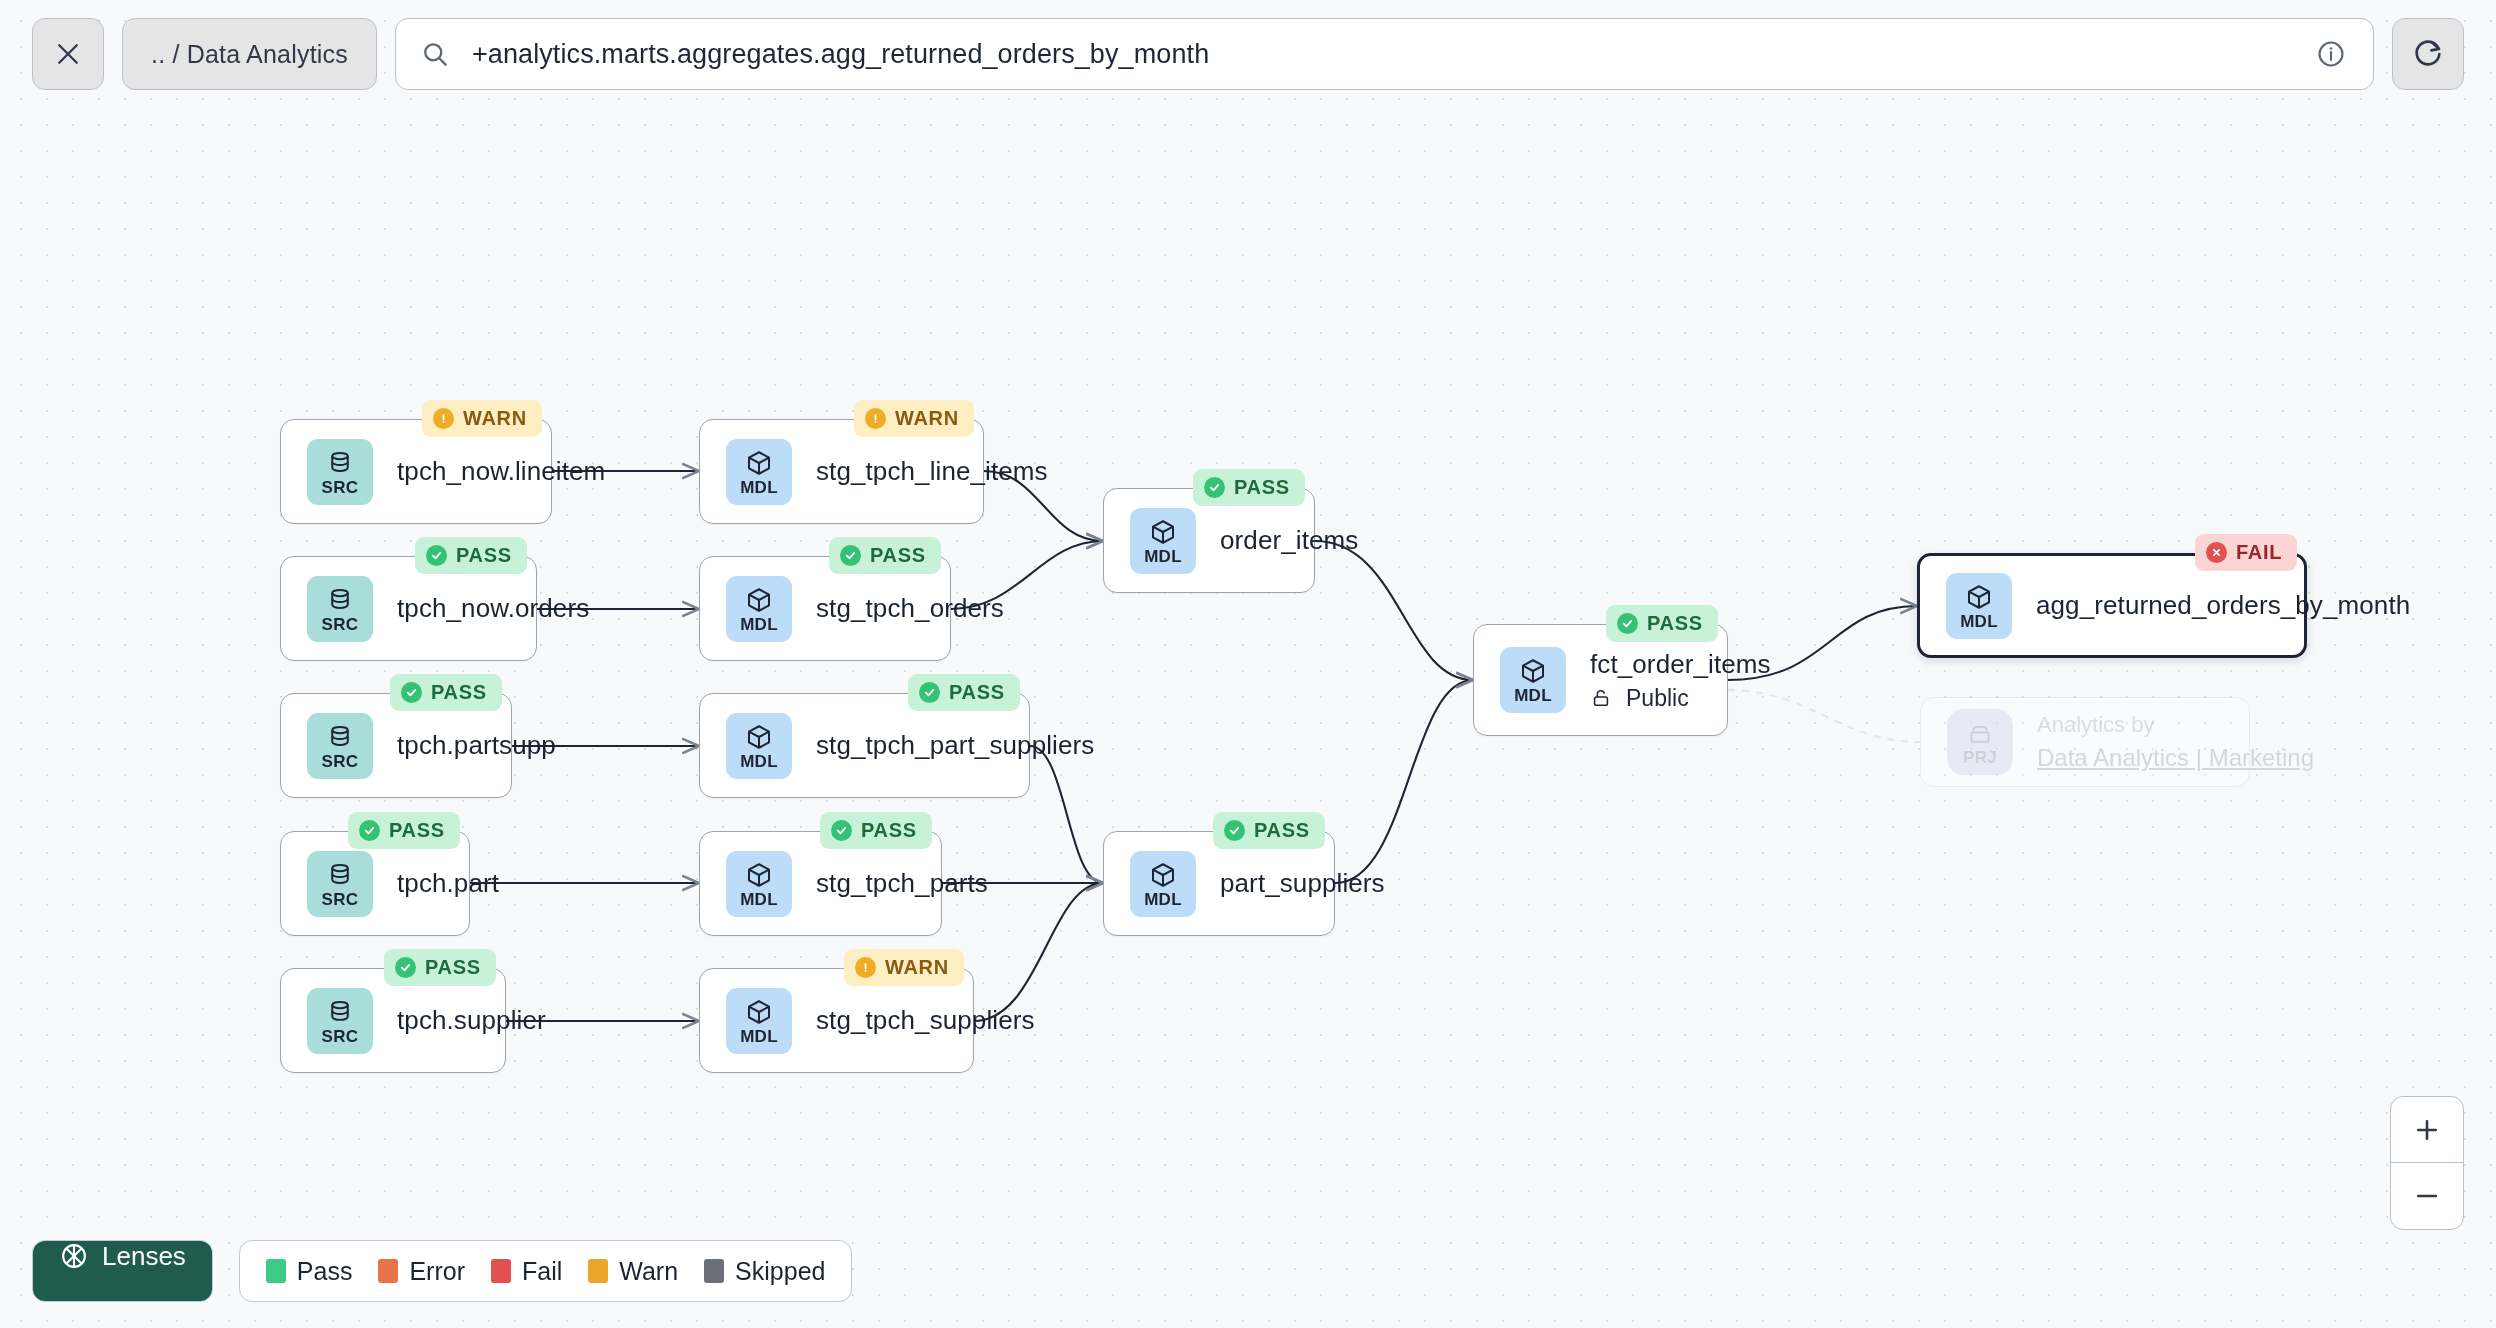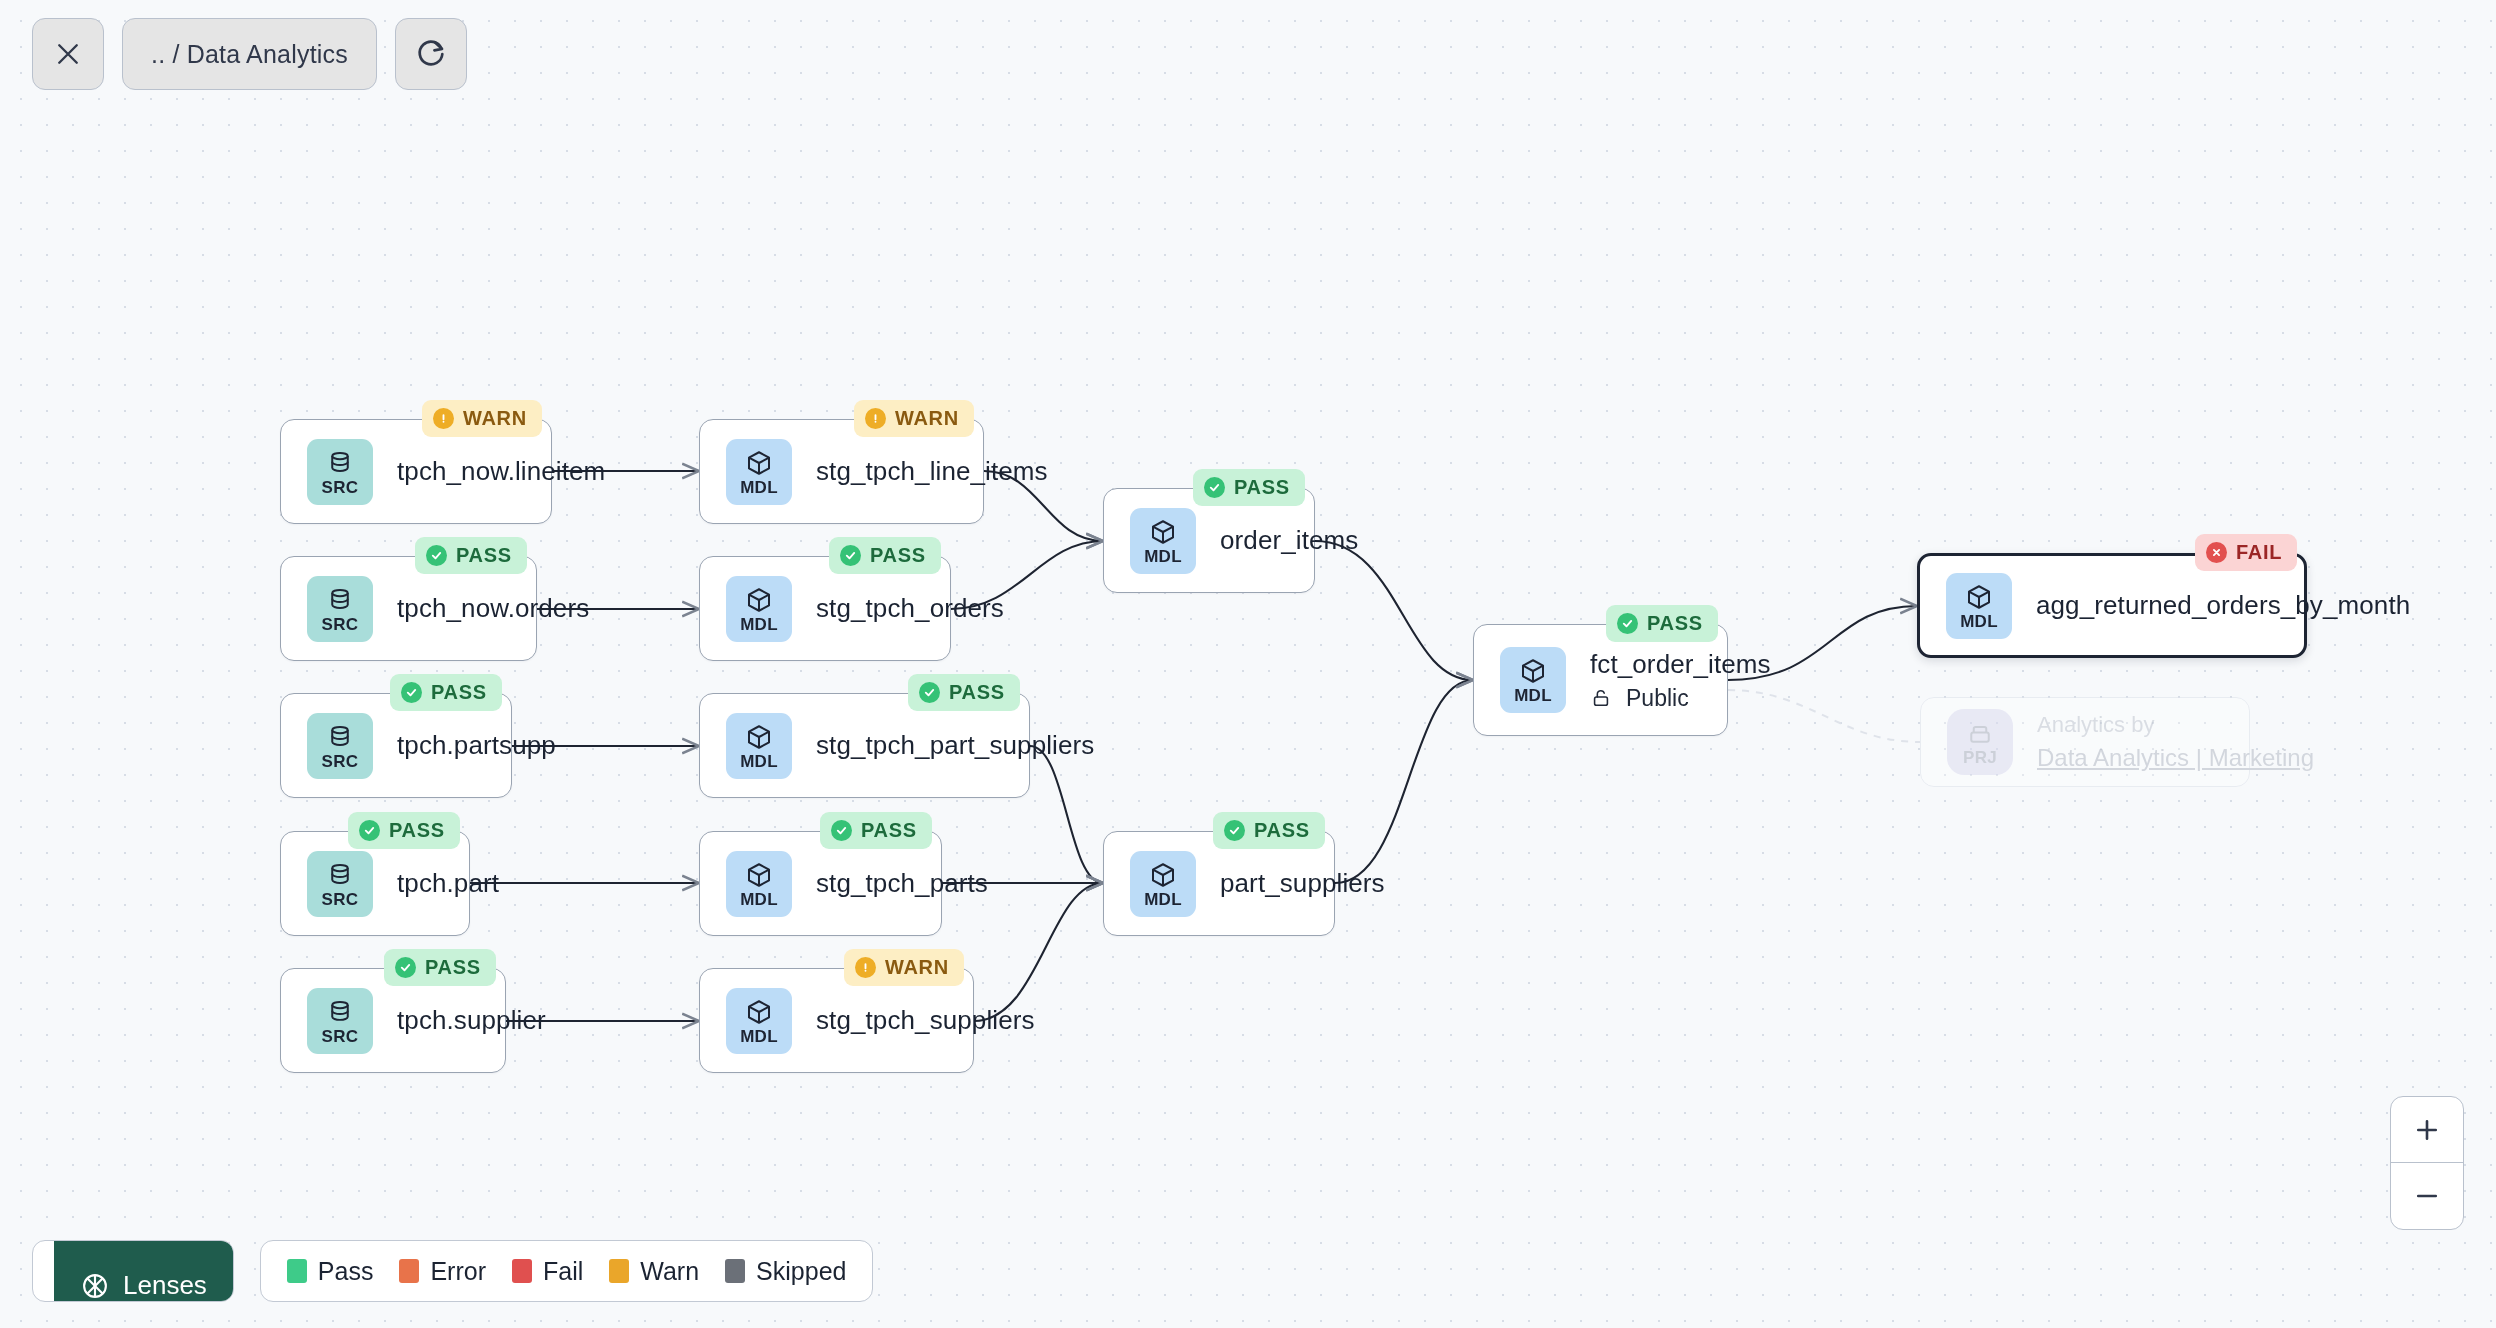--- a/index.html
+++ b/index.html
@@ -208,25 +208,24 @@
     height: 62px;
     border-radius: 13px;
     border: 1.6px solid #c2c9d4;
     overflow: hidden;
     background: #fff;
   }
   #lenses-btn {
     background: #1f5c4d;
     color: #ffffff;
     display: flex;
-    align-items: flex-end;
+    align-items: flex-start;
     gap: 13px;
     padding: 0 26px;
     font-size: 26px;
-    margin-left: 21px;
   }
   #test-status-btn {
     display: flex;
     align-items: center;
     gap: 16px;
     padding: 0 24px;
     font-size: 26px;
     color: #222a39;
     background: #fff;
   }
@@ -282,20 +281,32 @@
 <div id="topbar">
 
   <div class="tb-btn tb-square">
     <svg class="icon-svg" width="30" height="30" viewBox="0 0 24 24" fill="none" stroke="#30384a" stroke-width="1.9" stroke-linecap="round">
       <path d="M5 5 L19 19 M19 5 L5 19"></path>
     </svg>
   </div>
 
   <div class="tb-btn tb-crumb">.. / Data Analytics</div>
 
+  <div id="searchbar">
+    <svg class="icon-svg" width="30" height="30" viewBox="0 0 24 24" fill="none" stroke="#5c6676" stroke-width="1.8" stroke-linecap="round">
+      <circle cx="10.6" cy="10.6" r="6.4"></circle>
+      <path d="M15.4 15.4 L20.5 20.5"></path>
+    </svg>
+    <input id="search-input" type="text" value="+analytics.marts.aggregates.agg_returned_orders_by_month" style="">
+    <svg class="icon-svg" width="32" height="32" viewBox="0 0 24 24" fill="none" stroke="#5c6676" stroke-width="1.6" stroke-linecap="round">
+      <circle cx="12" cy="12" r="8.6"></circle>
+      <path d="M12 10.6 L12 16.4"></path>
+      <circle cx="12" cy="7.9" r="0.95" fill="#5c6676" stroke="none"></circle>
+    </svg>
+  </div>
 
   <div class="tb-btn tb-square">
     <svg class="icon-svg" width="34" height="34" viewBox="0 0 24 24" fill="none" stroke="#30384a" stroke-width="1.9" stroke-linecap="round" stroke-linejoin="round">
       <path d="M19.4 8.2 A8 8 0 1 0 20 12"></path>
       <path d="M14.6 3.6 L19.8 8.4 L14.4 9.4"></path>
     </svg>
   </div>
 </div>
 
 <div id="graph">

